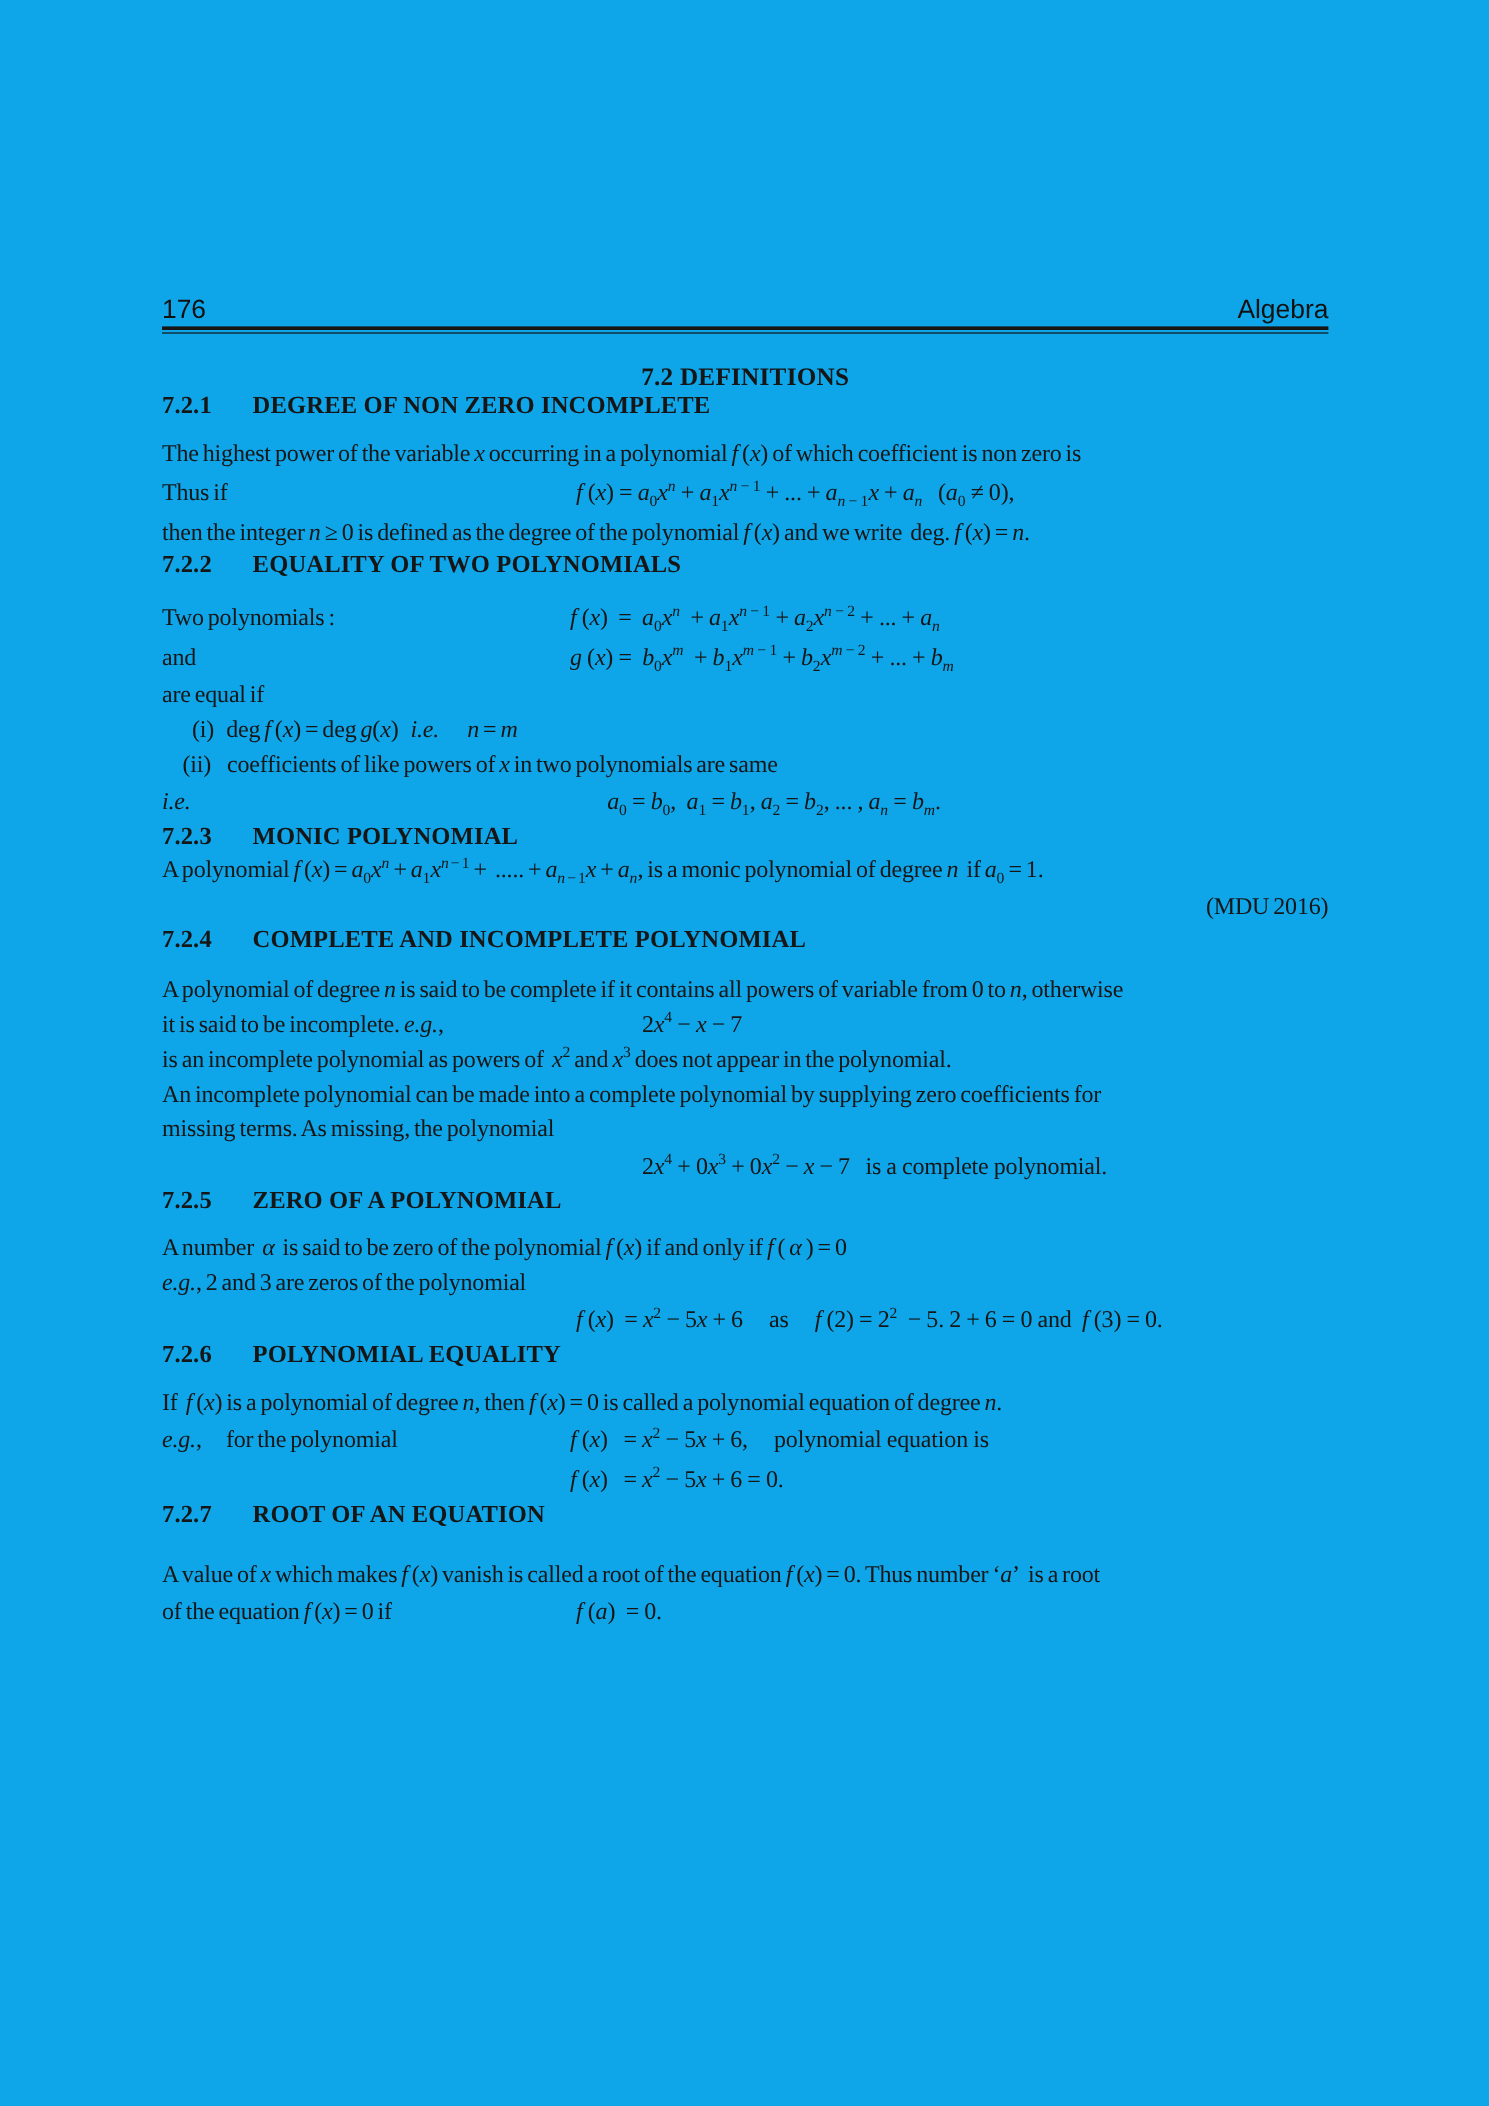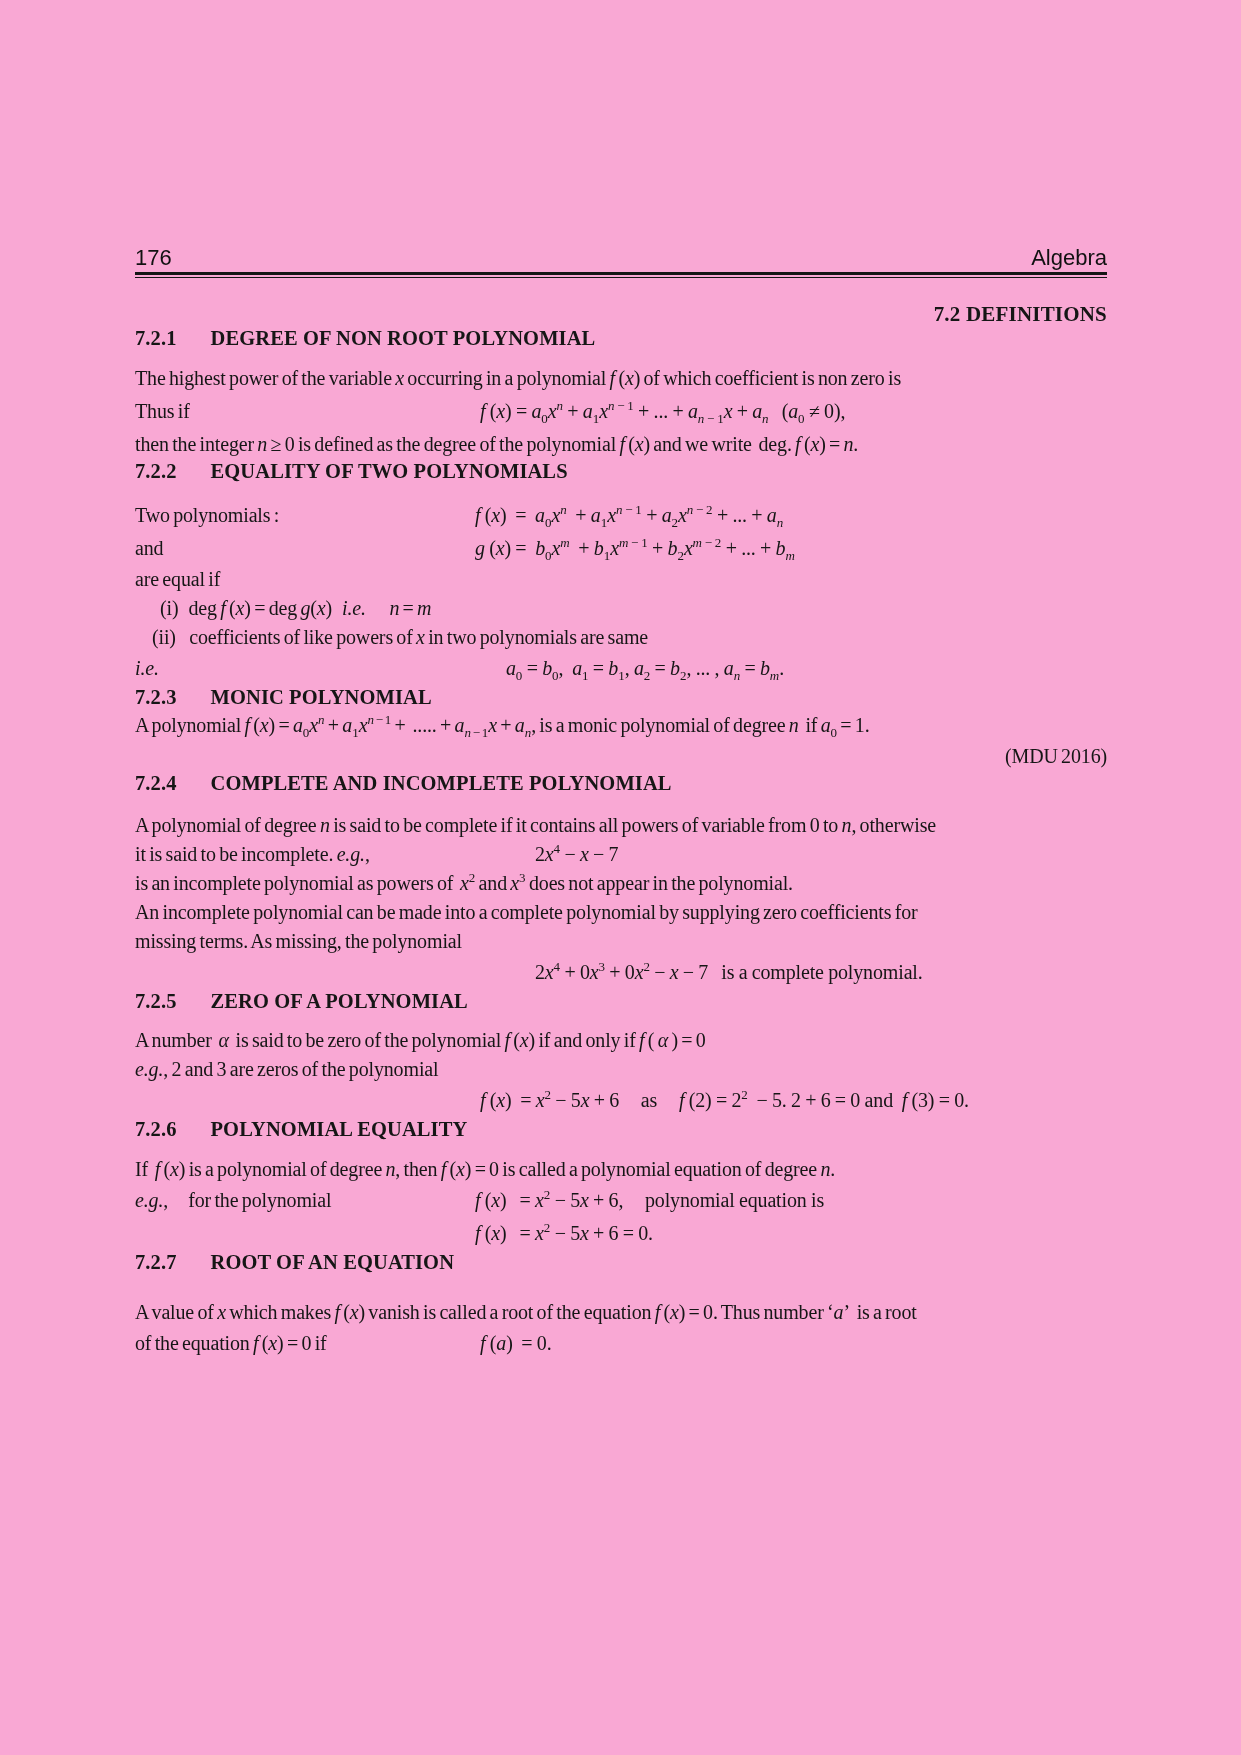--- a/index.html
+++ b/index.html
@@ -1,22 +1,22 @@
 <!DOCTYPE html>
 <html><head>
 <meta charset="utf-8">
 <style>
   html,body{margin:0;padding:0;background:#ffffff;}
-  .page{position:relative;width:1241px;height:1755px;background:#f9a8d4;color:#161616;
+  .page{position:relative;width:1241px;height:1755px;background:#0ea5e9;color:#161616;
         font-family:"Liberation Serif","DejaVu Serif",serif;overflow:hidden;}
   .content{position:absolute;left:135px;top:0;width:972px;padding-top:246px;box-sizing:content-box;}
   .hdr{display:flex;justify-content:space-between;align-items:flex-end;
        font-family:"Liberation Sans","DejaVu Sans",sans-serif;font-size:22px;line-height:24px;color:#111;}
   .rule{margin-top:2px;height:2px;border-top:3px solid #161616;border-bottom:1px solid #161616;}
-  h1.main{margin:24px 0 0 0;text-align:right;font-size:21px;line-height:24px;font-weight:bold;letter-spacing:0.2px;}
+  h1.main{margin:24px 0 0 0;text-align:center;font-size:21px;line-height:24px;font-weight:bold;letter-spacing:0.2px;}
   h2.sec{margin:0;font-size:20.5px;line-height:24px;font-weight:bold;letter-spacing:0.1px;}
   h2.sec .secnum{display:inline-block;margin-right:34px;}
   .line{position:relative;line-height:29px;min-height:29px;white-space:nowrap;
         font-size:20px;letter-spacing:-0.15px;word-spacing:-1.5px;}
   .fline{line-height:33px;min-height:33px;}
   .tab{position:absolute;top:0;white-space:nowrap;word-spacing:-0.5px;}
   .t340{left:340px;} .t345{left:345px;} .t371{left:371px;} .t400{left:400px;}
   .right{text-align:right;}
   .ind1{padding-left:25px;} .ind2{padding-left:17px;}
   sub,sup{font-size:13px;line-height:0;letter-spacing:0;}
@@ -35,21 +35,21 @@
     <div class="hdr">
       <span>176</span>
       <span>Algebra</span>
     </div>
     <div class="rule"></div>
 
     <h1 class="main">7.2 DEFINITIONS</h1>
 
     <div>
       <h2 class="sec mt14">
-        <span class="secnum">7.2.1</span><span>DEGREE OF NON ROOT POLYNOMIAL</span>
+        <span class="secnum">7.2.1</span><span>DEGREE OF NON ZERO INCOMPLETE</span>
       </h2>
       <div class="line mt14">The highest power of the variable <i>x</i> occurring in a polynomial <i>f</i> (<i>x</i>) of which coefficient is non zero is</div>
       <div class="line fline mt2">
         <span>Thus if</span>
         <span class="tab t345"><i>f</i> (<i>x</i>) = <i>a</i><sub>0</sub><i>x</i><sup><i>n</i></sup> + <i>a</i><sub>1</sub><i>x</i><sup><i>n</i> − 1</sup> + ... + <i>a</i><sub><i>n</i> − 1</sub><i>x</i> + <i>a</i><sub><i>n</i></sub>&nbsp;&nbsp; (<i>a</i><sub>0</sub> ≠ 0),</span>
       </div>
       <div class="line mt2">then the integer <i>n</i> ≥ 0 is defined as the degree of the polynomial <i>f</i> (<i>x</i>) and we write&nbsp;&nbsp;deg. <i>f</i> (<i>x</i>) = <i>n</i>.</div>
     </div>
 
     <div>

